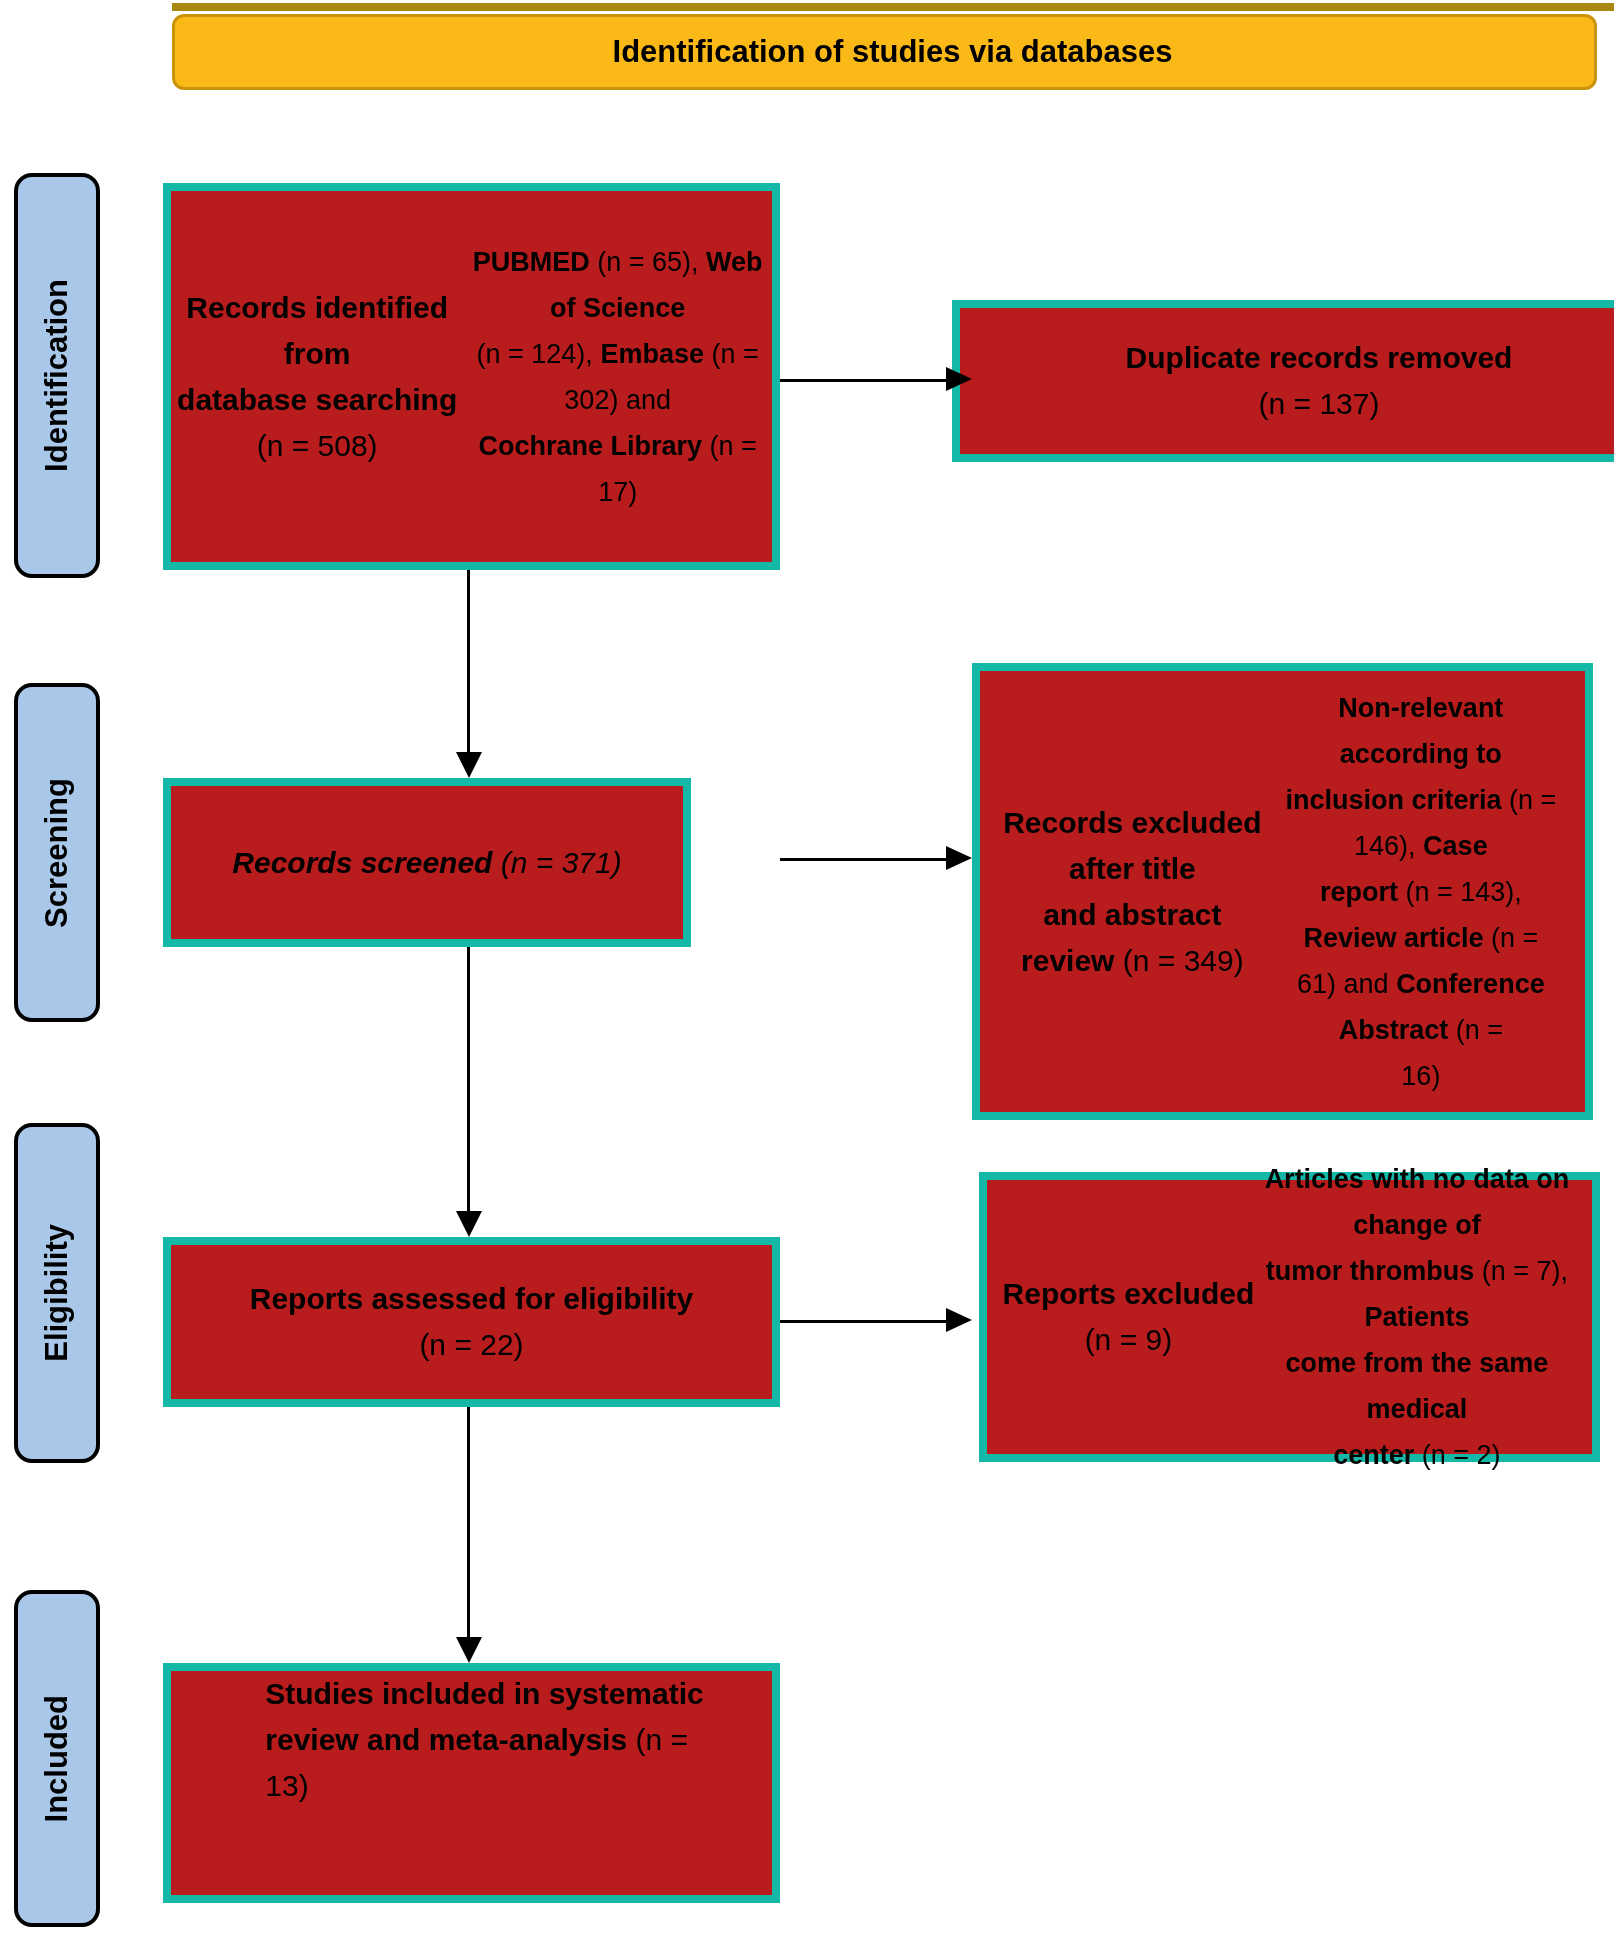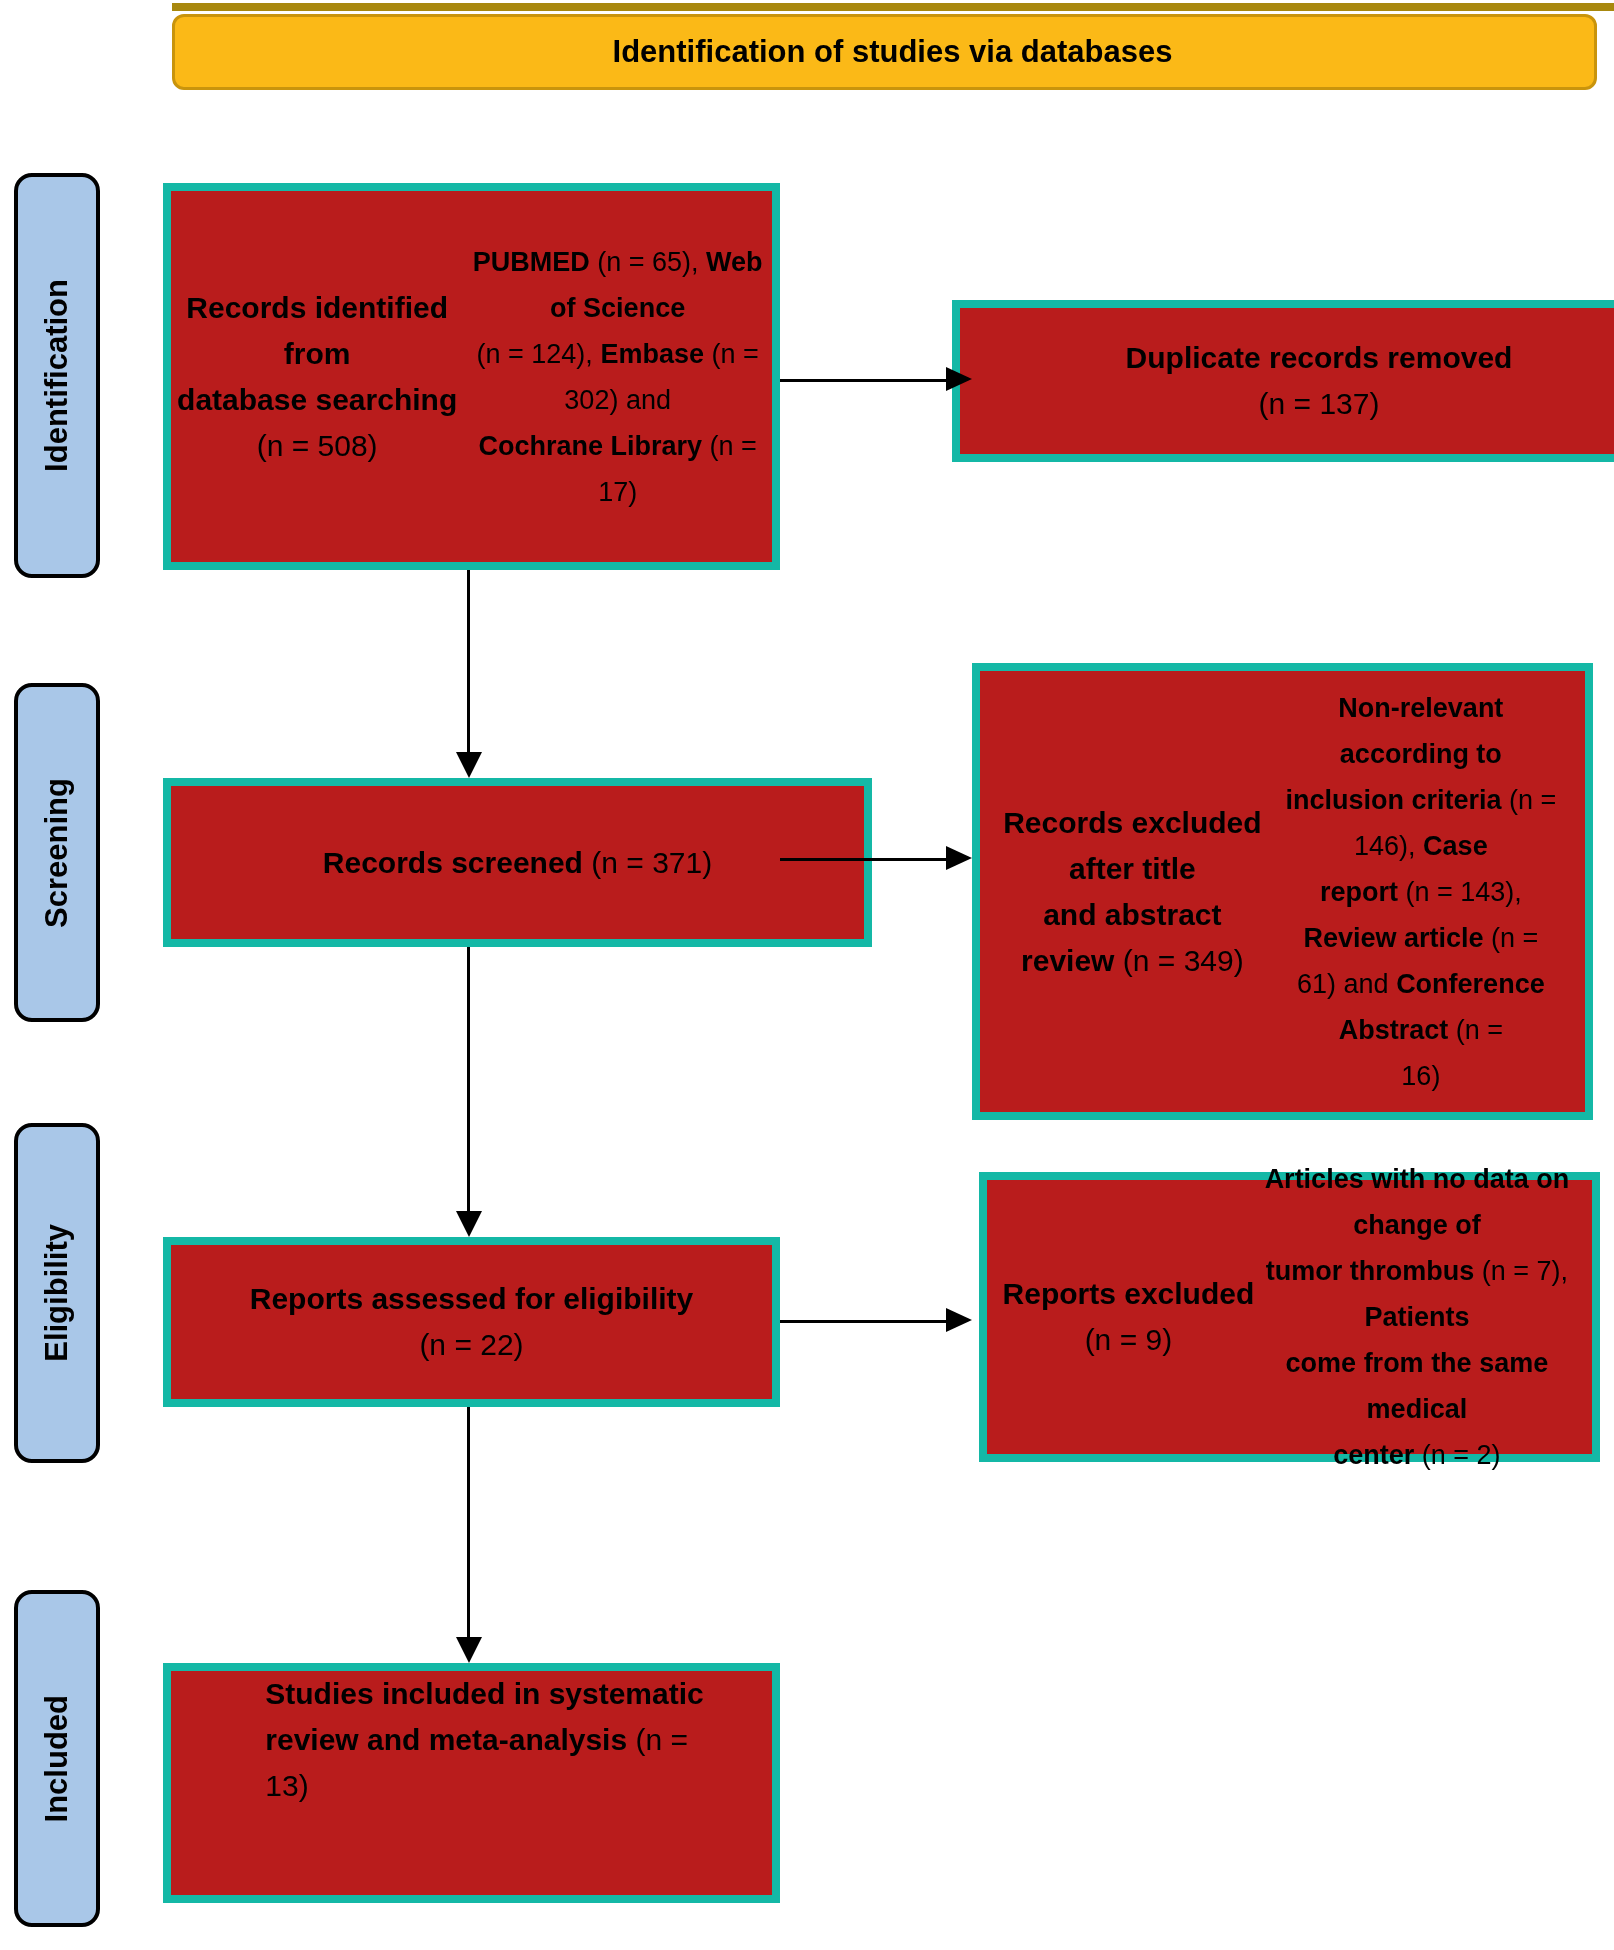--- a/index.html
+++ b/index.html
@@ -51,21 +51,21 @@
     box-sizing:border-box;
     background:#b91c1c;
     border:8px solid #14b8a6;
     display:flex;flex-direction:row;justify-content:center;align-items:center;
     text-align:center;
   }
   .box .title{font-size:30px;line-height:46px;}
   .box .detail{font-size:27px;line-height:46px;}
   .b{font-weight:bold;}
   .bx-identified{left:163px;top:183px;width:617px;height:387px;}
-  .bx-screened{left:163px;top:778px;width:709px;height:169px;}
+  .bx-screened{left:163px;top:778px;width:528px;height:169px;font-style:italic;}
   .bx-assessed{left:163px;top:1237px;width:617px;height:170px;}
   .bx-included{left:163px;top:1663px;width:617px;height:240px;align-items:flex-start;text-align:left;padding-left:30px;padding-right:4px;}
   .bx-duplicates{left:952px;top:300px;width:734px;height:162px;}
   .bx-excluded-ta{left:972px;top:663px;width:621px;height:457px;padding:0 14px;}
   .bx-reports-excluded{left:972px;top:1172px;width:621px;height:290px;padding:0 14px;margin-left:7px;}
   
   .vstem{position:absolute;width:3px;background:#000;left:467px;}
   .hstem{position:absolute;height:3px;background:#000;}
   .vhead{
     position:absolute;width:0;height:0;left:456px;

